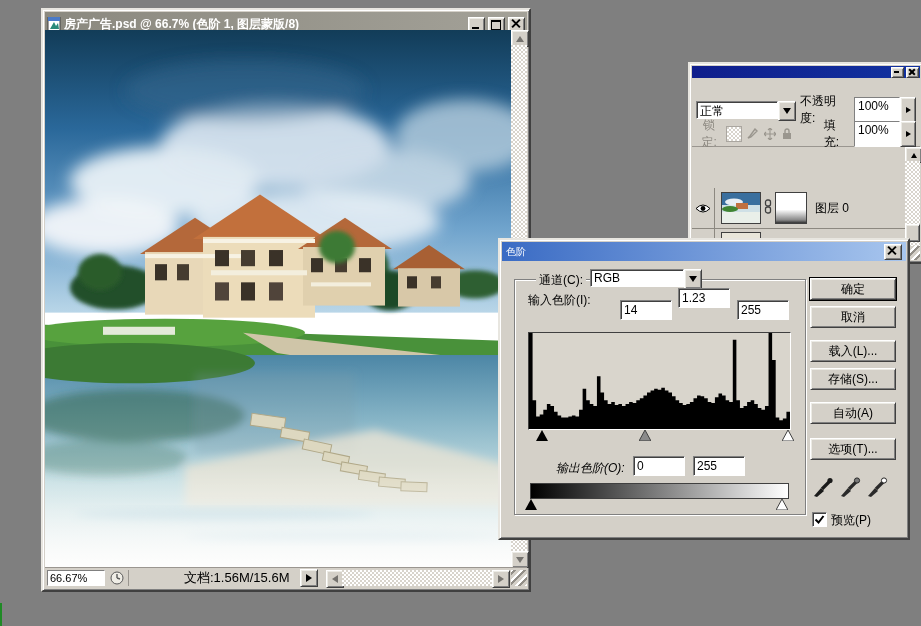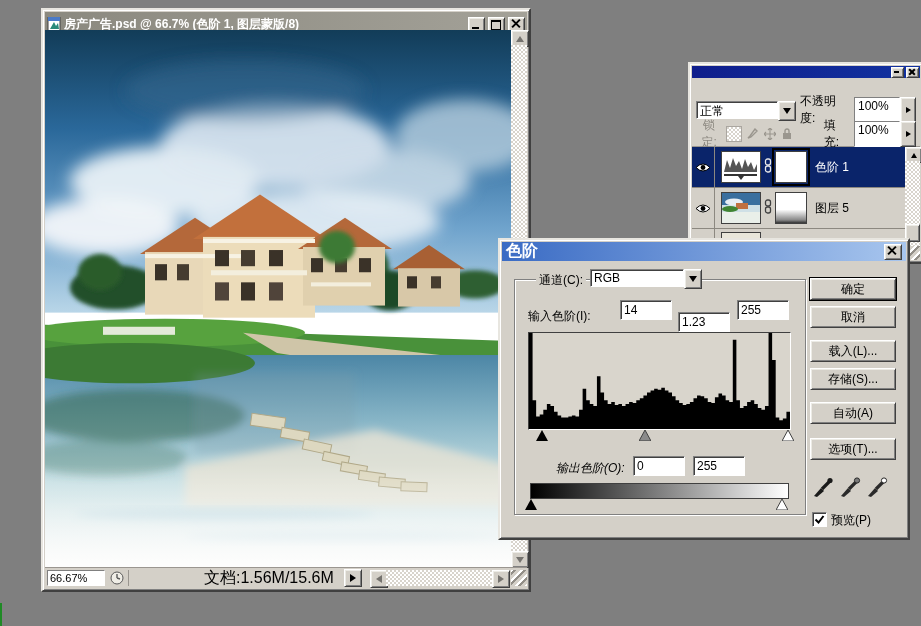--- a/index.html
+++ b/index.html
@@ -32,21 +32,21 @@
   #doc-image{position:absolute;left:0;top:0;right:16px;bottom:0;overflow:hidden;}
   #doc-image svg{width:100%;height:100%;display:block;}
   #doc-vscroll{position:absolute;right:0;top:0;width:16px;bottom:0;}
   .scrollbtn{position:absolute;width:16px;height:15px;}
   #doc-vscroll .track{position:absolute;left:0;right:0;top:15px;bottom:15px;}
   
   #doc-bottombar{position:absolute;left:2px;bottom:2px;right:2px;height:20px;border-top:1px solid #9a9690;
     display:flex;align-items:center;background:#d4d0c8;}
   #zoom-field{width:52px;height:14px;font-size:11px;padding:0 2px;border:1px solid;border-color:#808080 #fff #fff #808080;margin-left:2px;font-family:"Liberation Sans",sans-serif;}
   #status-divider{width:1px;height:16px;background:#9a9690;margin:0 3px;}
-  #doc-info{flex:0 0 auto;margin-left:72px;font-size:16px;}
+  #doc-info{flex:0 0 auto;margin-left:52px;font-size:13px;}
   #hscroll{flex:1;position:relative;height:16px;margin-left:8px;}
   #hscroll .track{position:absolute;left:16px;right:16px;top:0;bottom:0;}
   
   #layers-panel{left:688px;top:62px;width:232px;height:198px;z-index:10;}
   #panel-titlebar{position:absolute;left:2px;top:2px;right:2px;height:12px;background:linear-gradient(90deg,#0f1e8c,#1232a0);
     display:flex;justify-content:flex-end;align-items:center;gap:2px;padding:0 1px;}
   .panelbtn{width:11px;height:9px;position:relative;}
   .pg-min{position:absolute;left:2px;top:3px;width:5px;height:2px;background:#000;}
   .pg-close{position:absolute;left:1px;top:0px;width:8px;height:8px;}
   .pg-close::before,.pg-close::after{content:"";position:absolute;left:3px;top:0;width:2px;height:8px;background:#000;}
@@ -81,32 +81,32 @@
   #layer-row-1{top:41px;}
   #layer-row-2{top:82px;height:33px;border-bottom:none;}
   #list-vscroll{position:absolute;right:0;top:0;width:15px;bottom:14px;}
   #list-vscroll .track{position:absolute;left:0;right:0;top:14px;bottom:0;}
   #list-thumb{position:absolute;left:0;right:0;bottom:4px;height:16px;}
   #panel-grip{position:absolute;right:0;bottom:0;width:15px;height:14px;}
   
   #levels-dialog{left:498px;top:238px;width:408px;height:298px;z-index:30;}
   #dlg-titlebar{position:absolute;left:2px;top:2px;right:2px;height:19px;
     background:linear-gradient(90deg,#3a6bc4,#a8c6ee);display:flex;align-items:center;padding:0 4px;}
-  #dlg-title{color:#fff;font-weight:bold;font-size:16px;flex:1;}
+  #dlg-title{color:#fff;font-weight:normal;font-size:10px;flex:1;}
   #dlg-close{width:16px;height:14px;}
   .dlg-label{position:absolute;font-size:12px;white-space:nowrap;}
   .groupbox{position:absolute;left:14px;top:39px;width:290px;height:234px;border:1px solid #808080;
     box-shadow:1px 1px 0 #fff, inset 1px 1px 0 #fff;}
   #channel-label{left:36px;top:32px;background:#d4d0c8;padding:0 3px;}
   #channel-dropdown{position:absolute;left:90px;top:29px;}
   #channel-dropdown .value{width:86px;}
   .num-input{position:absolute;width:44px;height:16px;border:1px solid;border-color:#808080 #fff #fff #808080;
     box-shadow:inset 1px 1px 0 #404040;font-size:12px;padding:1px 3px;font-family:"Liberation Sans",sans-serif;background:#fff;}
-  #input-label{left:28px;top:68px;}
-  #input-low{left:120px;top:60px;} #input-gamma{left:178px;top:72px;} #input-high{left:237px;top:60px;}
+  #input-label{left:28px;top:52px;}
+  #input-low{left:120px;top:60px;} #input-gamma{left:178px;top:48px;} #input-high{left:237px;top:60px;}
   #histogram-box{position:absolute;left:28px;top:92px;width:261px;height:96px;background:#d9d5cc;
     border:1px solid;border-color:#404040 #fff #fff #404040;}
   #histogram-box svg{width:100%;height:100%;display:block;}
   #input-slider-track{position:absolute;left:28px;top:190px;width:261px;height:12px;}
   .tri-handle{position:absolute;top:0;width:12px;height:11px;}
   #output-label{left:56px;top:220px;font-style:italic;}
   #output-low{left:133px;top:216px;} #output-high{left:193px;top:216px;}
   #output-gradient{position:absolute;left:30px;top:243px;width:257px;height:14px;border:1px solid #404040;
     background:linear-gradient(90deg,#000,#fff);}
   #output-slider-track{position:absolute;left:30px;top:259px;width:257px;height:12px;}
@@ -332,44 +332,20 @@
       </span>
       <span style="margin-left:26px;">填充:</span>
       <span class="spin-field">
         <span class="value">100%</span>
         <span class="spin-btn btn3d">
             <span class="tri-right" style="border-left-width:5px;border-top-width:3px;border-bottom-width:3px;"></span>
           </span>
       </span>
     </div>
     <div id="layers-list">
-      <div class="layer-row" id="layer-row-0">
-        <span class="eye-cell">
-          <svg width="16" height="11" viewBox="0 0 16 11">
-            <path d="M1 5.5 Q8 -1.5 15 5.5 Q8 12.5 1 5.5 Z" fill="#fff" stroke="#000"></path>
-              <circle cx="8" cy="5.5" r="2.4" fill="#000"></circle>
-          </svg>
-        </span>
-        <span class="thumb">
-          <svg width="38" height="30" viewBox="0 0 38 30">
-            <rect width="38" height="30" fill="#fff"></rect>
-            <path d="M2 20 L5 8 L8 16 L11 6 L14 14 L17 9 L20 17 L23 7 L26 15 L29 10 L32 18 L35 12 L35 20 Z" fill="#555"></path>
-            <rect x="2" y="22" width="33" height="2" fill="#333"></rect>
-            <path d="M16 24 L19 28 L22 24 Z" fill="#333"></path>
-          </svg>
-        </span>
-        <span class="link-cell">
-          <svg width="8" height="15" viewBox="0 0 8 15">
-              <rect x="1.5" y="1" width="5" height="6" rx="2" fill="none" stroke="#e8e8e8" stroke-width="1.3"></rect>
-              <rect x="1.5" y="8" width="5" height="6" rx="2" fill="none" stroke="#e8e8e8" stroke-width="1.3"></rect>
-            </svg>
-        </span>
-        <span class="mask-thumb mask-selected"></span>
-        <span class="layer-name">色阶 1</span>
-      </div>
       <div class="layer-row" id="layer-row-1">
         <span class="eye-cell">
           <svg width="16" height="11" viewBox="0 0 16 11">
             <path d="M1 5.5 Q8 -1.5 15 5.5 Q8 12.5 1 5.5 Z" fill="#fff" stroke="#000"></path>
               <circle cx="8" cy="5.5" r="2.4" fill="#000"></circle>
           </svg>
         </span>
         <span class="thumb">
           <svg width="38" height="30" viewBox="0 0 38 30">
             <rect width="38" height="14" fill="#3a6f9e"></rect>
@@ -380,21 +356,21 @@
             <ellipse cx="8" cy="16" rx="8" ry="3" fill="#3f8432"></ellipse>
           </svg>
         </span>
         <span class="link-cell">
           <svg width="8" height="15" viewBox="0 0 8 15">
               <rect x="1.5" y="1" width="5" height="6" rx="2" fill="none" stroke="#404040" stroke-width="1.3"></rect>
               <rect x="1.5" y="8" width="5" height="6" rx="2" fill="none" stroke="#404040" stroke-width="1.3"></rect>
             </svg>
         </span>
         <span class="mask-thumb" style="background:linear-gradient(#ffffff 55%,#888 90%,#333 100%);"></span>
-        <span class="layer-name">图层 5</span>
+        <span class="layer-name">图层 0</span>
       </div>
       <div class="layer-row" id="layer-row-2">
         <span class="eye-cell"></span>
         <span class="thumb" style="background:#e9e6da;height:26px;"></span>
       </div>
       <div id="list-vscroll">
         <div class="scrollbtn btn3d" style="top:0;width:15px;height:14px;">
             <span class="tri-up" style="border-bottom-width:5px;border-left-width:3.5px;border-right-width:3.5px;"></span>
           </div>
         <div class="track checker">

